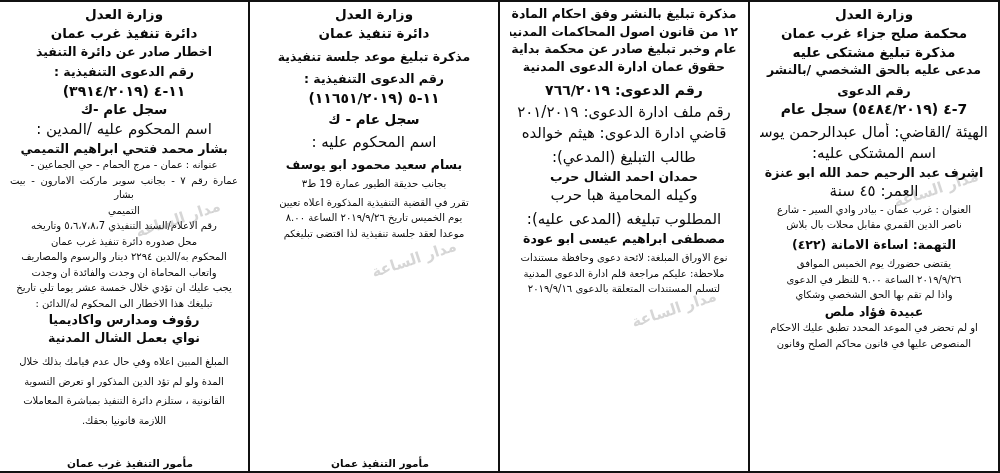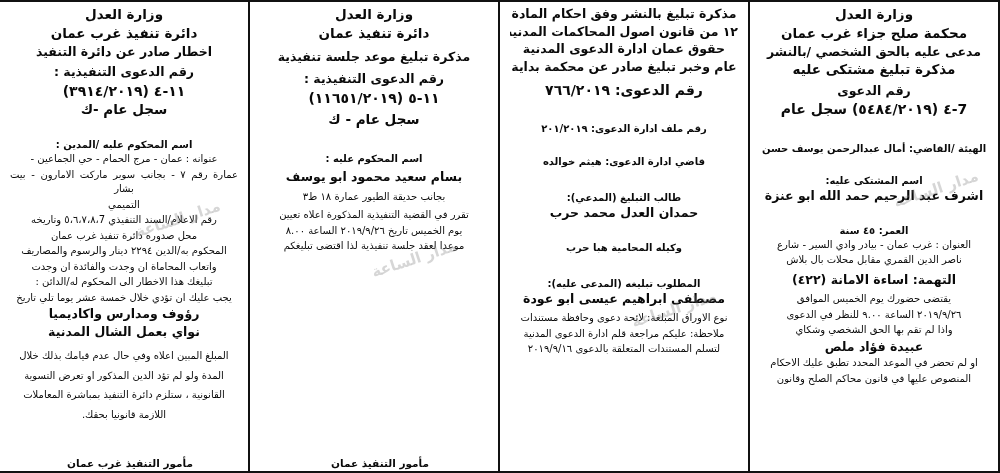--- a/index.html
+++ b/index.html
@@ -40,21 +40,21 @@
     line-height:1.32;
     margin:0 0 1px 0;
     white-space:nowrap;
     overflow:hidden;
     text-overflow:clip;
   }
   .hd{font-weight:bold;font-size:13.5px;letter-spacing:0;}
   .hd.sm{font-size:12.5px;}
   .sub{font-weight:bold;font-size:12.5px;}
   .num{font-weight:bold;font-size:14px;}
-  .lbl{font-size:10px;font-weight:bold;margin-top:19px;}
+  .lbl{font-size:15px;font-weight:normal;}
   .bodytxt{
     font-size:10px;line-height:1.45;white-space:normal;
     text-align:justify;text-align-last:center;
   }
   .bodytxt.right{text-align:center;text-align-last:right;}
   .nm{font-weight:bold;font-size:12.5px;}
   .gap{height:5px;display:block;}
   .gap.s{height:3px;}
   .foot{
     position:absolute;bottom:4px;left:12px;right:0;
@@ -75,22 +75,22 @@
   .wm.d{top:210px;right:26px;}
 </style>
 </head>
 <body>
 
 <div class="sheet">
 
   <div class="notice n1">
     <span class="ln hd">وزارة العدل</span>
     <span class="ln hd">محكمة صلح جزاء غرب عمان</span>
+    <span class="ln hd">مذكرة تبليغ مشتكى عليه</span>
     <span class="ln hd sm">مدعى عليه بالحق الشخصي /بالنشر</span>
-    <span class="ln hd">مذكرة تبليغ مشتكى عليه</span>
     <span class="gap s"></span>
     <span class="ln sub">رقم الدعوى</span>
     <span class="ln num">7-٤ (٥٤٨٤/٢٠١٩) سجل عام</span>
     <span class="gap s"></span>
     <span class="ln lbl">الهيئة /القاضي: أمال عبدالرحمن يوسف حسن</span>
     <span class="ln lbl">اسم المشتكى عليه:</span>
     <span class="ln nm">اشرف عبد الرحيم حمد الله ابو عنزة</span>
     <span class="ln lbl">العمر: ٤٥ سنة</span>
     <span class="ln bodytxt">العنوان : غرب عمان - بيادر وادي السير - شارع</span>
     <span class="ln bodytxt">ناصر الدين القمري مقابل محلات بال بلاش</span>
@@ -102,30 +102,30 @@
     <span class="ln bodytxt">واذا لم تقم بها الحق الشخصي وشكاي</span>
     <span class="ln nm">عبيدة فؤاد ملص</span>
     <span class="ln bodytxt">او لم تحضر في الموعد المحدد تطبق عليك الاحكام</span>
     <span class="ln bodytxt">المنصوص عليها في قانون محاكم الصلح وقانون</span>
     <span class="wm a">مدار الساعة</span>
   </div>
 
   <div class="notice">
     <span class="ln hd sm">مذكرة تبليغ بالنشر وفق احكام المادة</span>
     <span class="ln hd sm">١٢ من قانون اصول المحاكمات المدنية</span>
+    <span class="ln hd sm">عام وخبر تبليغ صادر عن محكمة بداية</span>
     <span class="ln hd sm">حقوق عمان ادارة الدعوى المدنية</span>
-    <span class="ln hd sm">عام وخبر تبليغ صادر عن محكمة بداية</span>
     <span class="gap"></span>
     <span class="ln num">رقم الدعوى: ٧٦٦/٢٠١٩</span>
     <span class="gap s"></span>
     <span class="ln lbl">رقم ملف ادارة الدعوى: ٢٠١/٢٠١٩</span>
     <span class="ln lbl">قاضي ادارة الدعوى: هيثم خوالده</span>
     <span class="gap s"></span>
     <span class="ln lbl">طالب التبليغ (المدعي):</span>
-    <span class="ln nm">حمدان العدل محمد حرب</span>
+    <span class="ln nm">حمدان احمد الشال حرب</span>
     <span class="ln lbl">وكيله المحامية هبا حرب</span>
     <span class="gap s"></span>
     <span class="ln lbl">المطلوب تبليغه (المدعى عليه):</span>
     <span class="ln nm">مصطفى ابراهيم عيسى ابو عودة</span>
     <span class="gap s"></span>
     <span class="ln bodytxt">نوع الاوراق المبلغة: لائحة دعوى وحافظة مستندات</span>
     <span class="ln bodytxt">ملاحظة: عليكم مراجعة قلم ادارة الدعوى المدنية</span>
     <span class="ln bodytxt">لتسلم المستندات المتعلقة بالدعوى ٢٠١٩/٩/١٦</span>
     <span class="wm b">مدار الساعة</span>
   </div>
@@ -138,47 +138,48 @@
     <span class="gap"></span>
     <span class="ln sub">رقم الدعوى التنفيذية :</span>
     <span class="ln num">١١-٥ (١١٦٥١/٢٠١٩)</span>
     <span class="gap s"></span>
     <span class="ln hd">سجل عام - ك</span>
     <span class="gap s"></span>
     <span class="ln lbl">اسم المحكوم عليه :</span>
     <span class="gap s"></span>
     <span class="ln nm">بسام سعيد محمود ابو يوسف</span>
     <span class="gap s"></span>
-    <span class="ln bodytxt">بجانب حديقة الطيور عمارة ١٨ ط٣</span>
+    <span class="ln bodytxt">بجانب حديقة الطيور عمارة 19 ط٣</span>
     <span class="gap s"></span>
     <span class="ln bodytxt">تقرر في القضية التنفيذية المذكورة اعلاه تعيين</span>
     <span class="ln bodytxt">يوم الخميس تاريخ ٢٠١٩/٩/٢٦ الساعة ٨.٠٠</span>
     <span class="ln bodytxt">موعدا لعقد جلسة تنفيذية لذا اقتضى تبليغكم</span>
     <span class="wm c">مدار الساعة</span>
     <span class="foot">مأمور التنفيذ عمان</span>
   </div>
 
   <div class="notice">
     <span class="ln hd">وزارة العدل</span>
     <span class="ln hd">دائرة تنفيذ غرب عمان</span>
     <span class="ln hd sm">اخطار صادر عن دائرة التنفيذ</span>
     <span class="gap s"></span>
     <span class="ln sub">رقم الدعوى التنفيذية :</span>
     <span class="ln num">١١-٤ (٣٩١٤/٢٠١٩)</span>
     <span class="ln hd">سجل عام -ك</span>
     <span class="ln lbl">اسم المحكوم عليه /المدين :</span>
+    <span class="ln nm">بشار محمد فتحي ابراهيم التميمي</span>
     <span class="ln bodytxt">عنوانه : عمان - مرج الحمام - حي الجماعين -</span>
     <span class="ln bodytxt">عمارة رقم ٧ - بجانب سوبر ماركت الامارون - بيت بشار</span>
     <span class="ln bodytxt">التميمي</span>
     <span class="ln bodytxt">رقم الاعلام/السند التنفيذي ٥،٦،٧،٨،7 وتاريخه</span>
     <span class="ln bodytxt">محل صدوره دائرة تنفيذ غرب عمان</span>
     <span class="ln bodytxt">المحكوم به/الدين ٢٢٩٤ دينار والرسوم والمصاريف</span>
     <span class="ln bodytxt">واتعاب المحاماة ان وجدت والفائدة ان وجدت</span>
+    <span class="ln bodytxt">يجب عليك ان تؤدي خلال خمسة عشر يوما تلي تاريخ</span>
     <span class="ln bodytxt">تبليغك هذا الاخطار الى المحكوم له/الدائن :</span>
-    <span class="ln bodytxt">يجب عليك ان تؤدي خلال خمسة عشر يوما تلي تاريخ</span>
     <span class="ln nm">رؤوف ومدارس واكاديميا</span>
     <span class="ln nm">نواي بعمل الشال المدنية</span>
     <span class="gap s"></span>
     <span class="bodytxt right">المبلغ المبين اعلاه وفي حال عدم قيامك بذلك خلال المدة ولو لم تؤد الدين المذكور او تعرض التسوية القانونية ، ستلزم دائرة التنفيذ بمباشرة المعاملات اللازمة قانونيا بحقك.</span>
     <span class="wm d">مدار الساعة</span>
     <span class="foot">مأمور التنفيذ غرب عمان</span>
   </div>
 
 </div>
 

